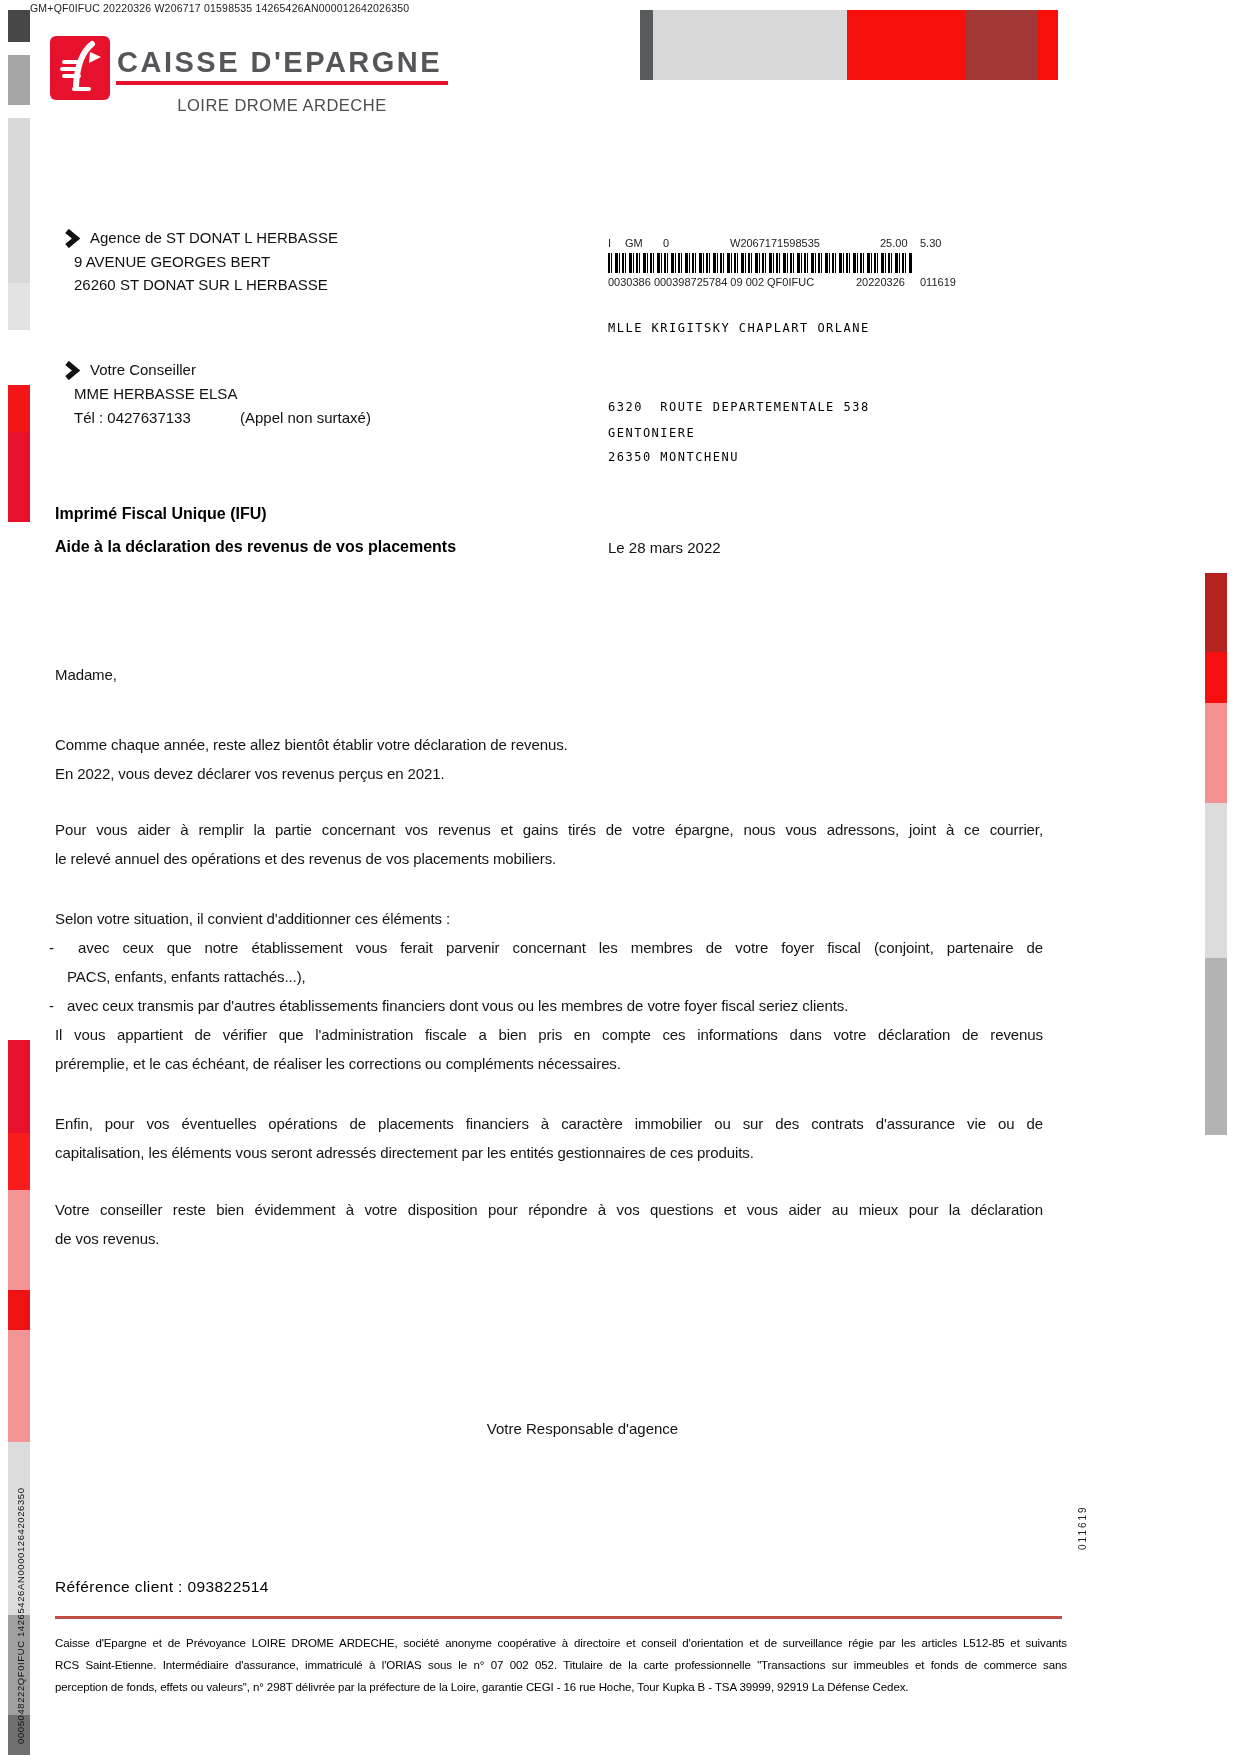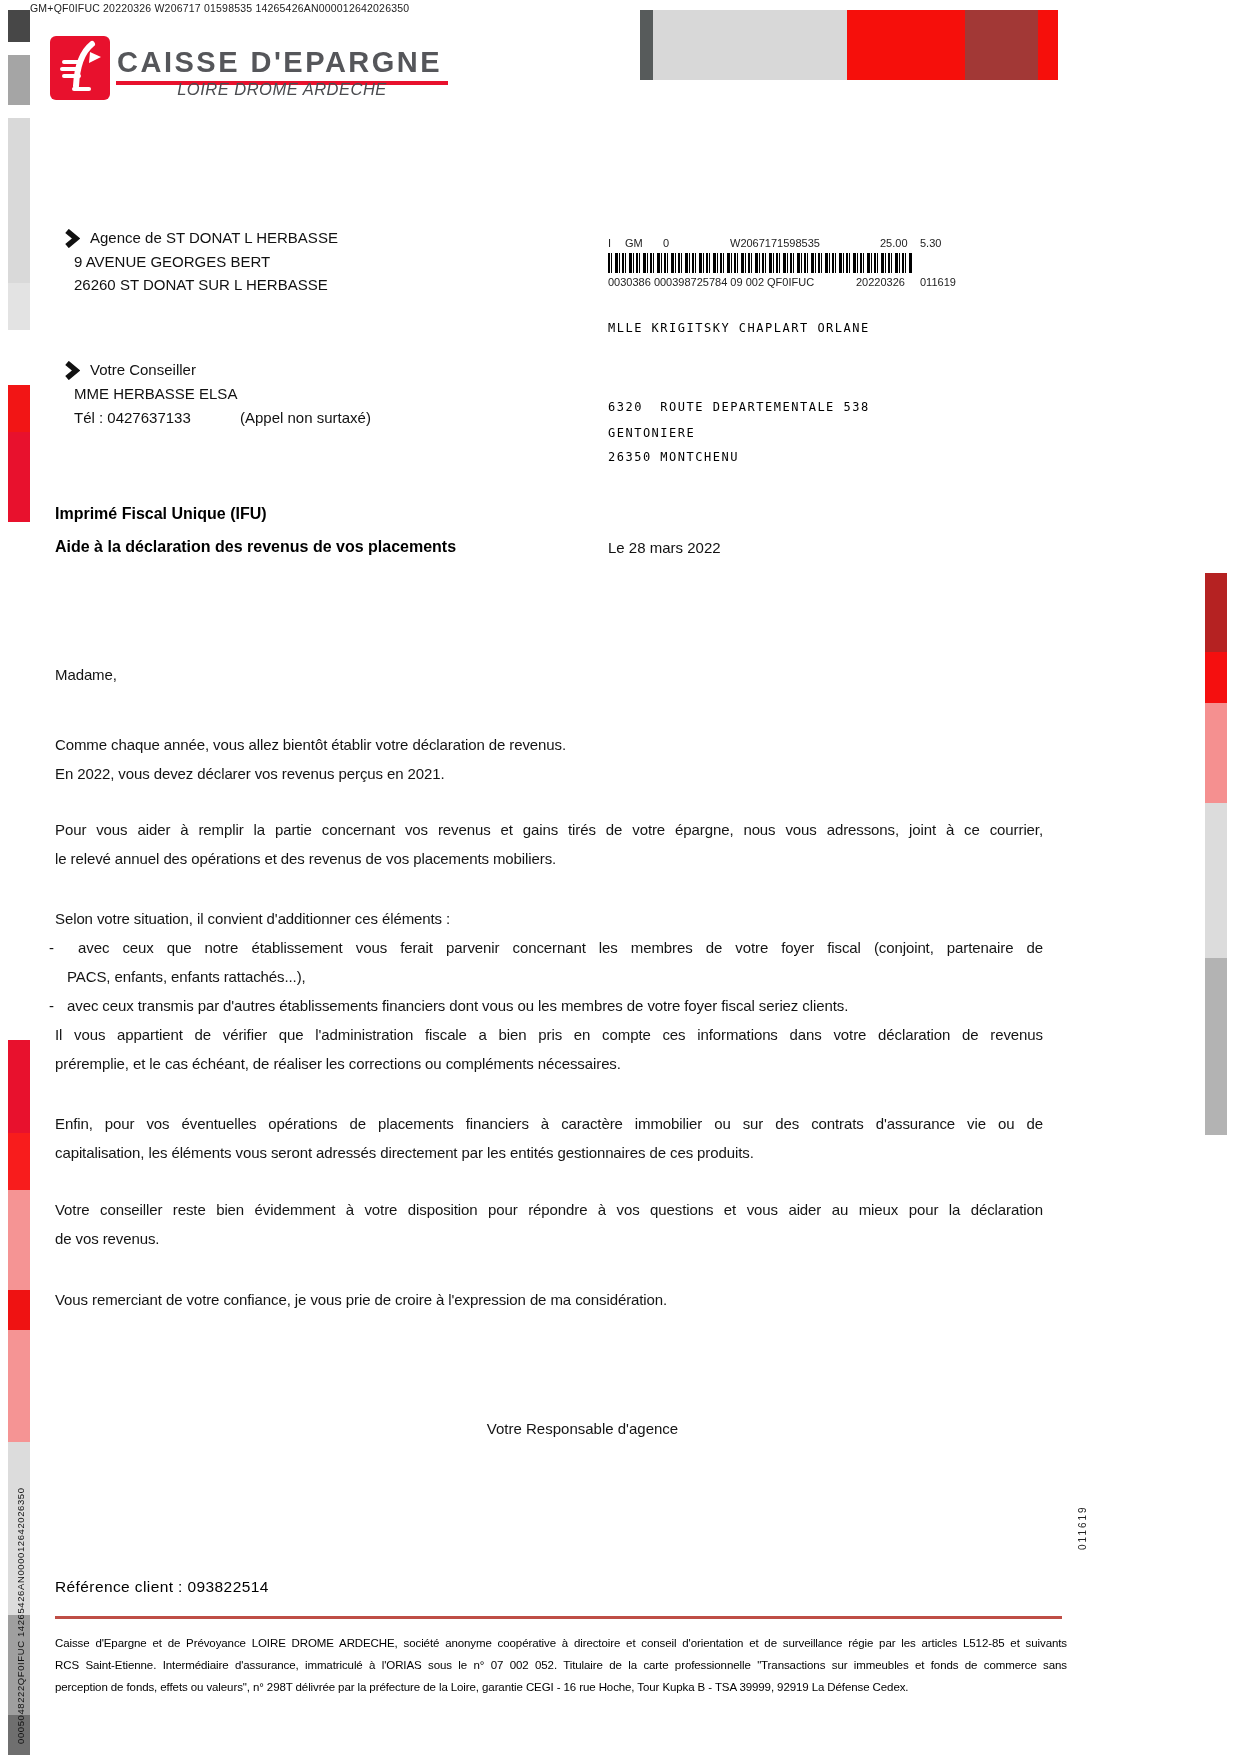--- a/index.html
+++ b/index.html
@@ -5,22 +5,22 @@
   html,body{margin:0;padding:0;background:#ffffff;}
   #page{position:relative;width:1240px;height:1755px;background:#fff;overflow:hidden;
         font-family:"Liberation Sans",sans-serif;color:#111;}
   .seg{position:absolute;}
   
   .top-code{position:absolute;left:30px;top:2px;font-size:10.5px;color:#222;letter-spacing:.2px;}
   .logo-square{position:absolute;left:50px;top:36px;width:60px;height:64px;}
   .wordmark{position:absolute;left:117px;top:46px;font-size:29px;font-weight:bold;
             letter-spacing:2.5px;color:#55565a;white-space:nowrap;}
   .wm-underline{position:absolute;left:116px;top:81px;width:332px;height:4px;background:#e8112d;}
-  .region{position:absolute;left:116px;top:80px;width:332px;text-align:center;
-          font-style:italic;font-size:16.5px;color:#4b4c50;letter-spacing:.5px;}
+  .region{position:absolute;left:116px;top:96px;width:332px;text-align:center;
+          font-size:16.5px;color:#4b4c50;letter-spacing:.5px;}
   
   .blk-line{position:absolute;font-size:15px;color:#111;white-space:nowrap;}
   .chev{position:absolute;width:16px;height:19px;}
   
   .frank{position:absolute;left:608px;top:237px;font-size:11px;color:#222;}
   .frank span{position:absolute;top:0;white-space:nowrap;}
   .barcode{position:absolute;left:608px;top:253px;width:305px;height:20px;
     background:repeating-linear-gradient(90deg,#000 0 2px,#fff 2px 3px,#000 3px 4px,#fff 4px 7px,
       #000 7px 10px,#fff 10px 11px,#000 11px 12px,#fff 12px 14px);}
   .frank2{position:absolute;left:608px;top:276px;font-size:11px;color:#222;}
@@ -156,21 +156,21 @@
     <div style="top:129px;">26350 MONTCHENU</div>
   </div>
 
   <div class="subject" style="top:505px;">Imprimé Fiscal Unique (IFU)</div>
   <div class="subject" style="top:538px;">Aide à la déclaration des revenus de vos placements</div>
   <div class="date">Le 28 mars 2022</div>
 
   <div class="body-text">
     <p class="mb-sal">Madame,</p>
     <div class="grp mb-p1">
-      <div>Comme chaque année, vous allez bientôt établir votre déclaration de revenus.</div>
+      <div>Comme chaque année, reste allez bientôt établir votre déclaration de revenus.</div>
       <div>En 2022, vous devez déclarer vos revenus perçus en 2021.</div>
     </div>
     <div class="grp mb-p2">
       <div class="jl">Pour vous aider à remplir la partie concernant vos revenus et gains tirés de votre épargne, nous vous adressons, joint à ce courrier,</div>
       <div>le relevé annuel des opérations et des revenus de vos placements mobiliers.</div>
     </div>
     <div class="grp mb-p3">
       <div>Selon votre situation, il convient d'additionner ces éléments :</div>
       <div class="bullet">
         <span class="dash">-</span>
@@ -185,21 +185,20 @@
       <div>préremplie, et le cas échéant, de réaliser les corrections ou compléments nécessaires.</div>
     </div>
     <div class="grp mb-p4">
       <div class="jl">Enfin, pour vos éventuelles opérations de placements financiers à caractère immobilier ou sur des contrats d'assurance vie ou de</div>
       <div>capitalisation, les éléments vous seront adressés directement par les entités gestionnaires de ces produits.</div>
     </div>
     <div class="grp mb-p5">
       <div class="jl">Votre conseiller reste bien évidemment à votre disposition pour répondre à vos questions et vous aider au mieux pour la déclaration</div>
       <div>de vos revenus.</div>
     </div>
-    <p>Vous remerciant de votre confiance, je vous prie de croire à l'expression de ma considération.</p>
   </div>
 
   <div class="signature">Votre Responsable d'agence</div>
 
   <div class="reference">Référence client : 093822514</div>
   <div class="red-rule"></div>
   <div class="legal">
     <div class="l">Caisse d'Epargne et de Prévoyance LOIRE DROME ARDECHE, société anonyme coopérative à directoire et conseil d'orientation et de surveillance régie par les articles L512-85 et suivants</div>
     <div class="l">RCS Saint-Etienne. Intermédiaire d'assurance, immatriculé à l'ORIAS sous le n° 07 002 052. Titulaire de la carte professionnelle "Transactions sur immeubles et fonds de commerce sans</div>
     <div class="l">perception de fonds, effets ou valeurs", n° 298T délivrée par la préfecture de la Loire, garantie CEGI - 16 rue Hoche, Tour Kupka B - TSA 39999, 92919 La Défense Cedex.</div>

